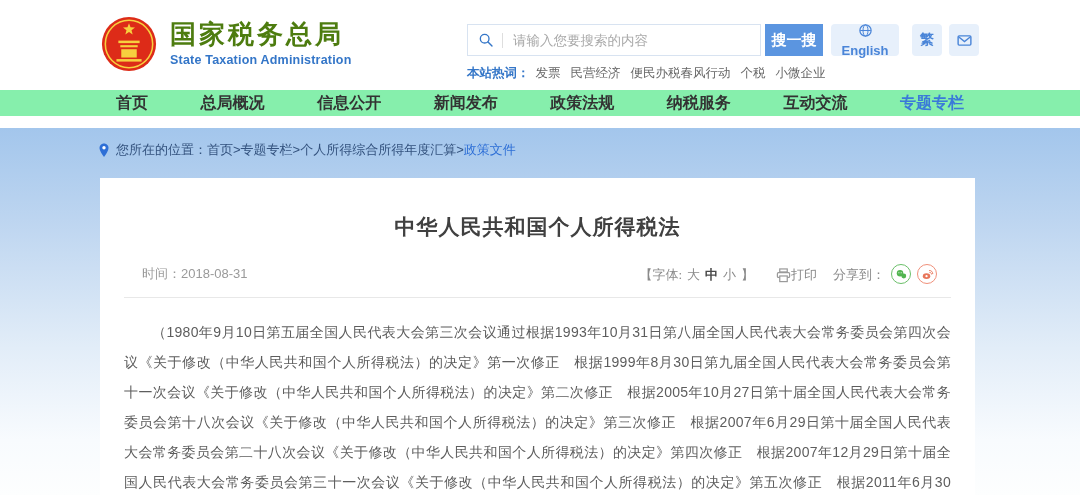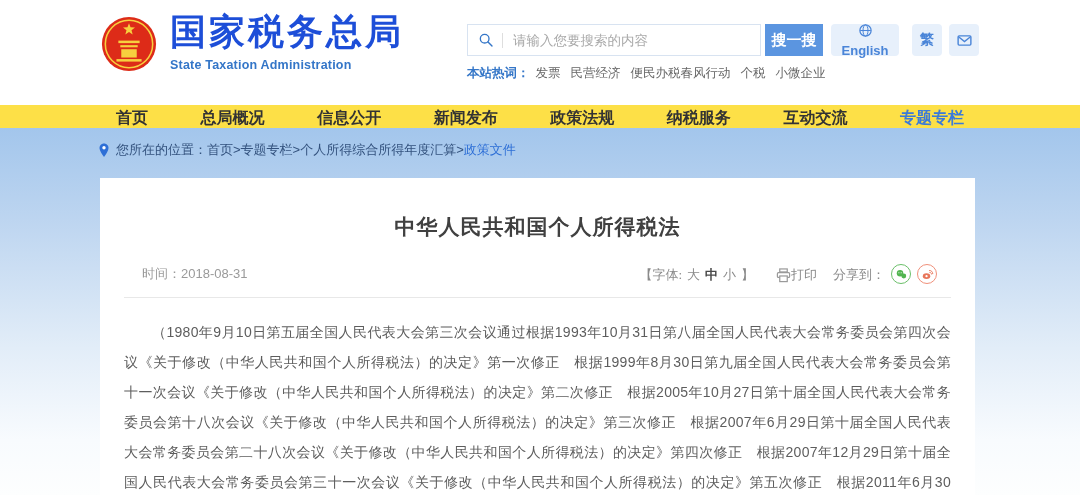--- a/index.html
+++ b/index.html
@@ -4,40 +4,40 @@
 <style>
   html,body{margin:0;padding:0;}
   .page{
     position:relative;width:1080px;height:495px;overflow:hidden;background:#fff;
     font-family:"Liberation Sans","DejaVu Sans",sans-serif;
   }
   
   .topbar{position:absolute;top:0;left:0;right:0;height:90px;background:#fff;}
   .logo-group{position:absolute;left:100px;top:15px;display:flex;align-items:center;gap:12px;cursor:pointer;}
   .emblem svg{width:58px;height:58px;display:block;}
-  .site-name{font-size:36px;font-weight:bold;color:#1d4ed8;letter-spacing:3px;line-height:1.05;font-family:Liberation Mono, monospace;}
+  .site-name{font-size:26px;font-weight:bold;color:#4d7c0f;letter-spacing:3px;line-height:1.05;}
   .site-sub{font-size:12.5px;color:#3476c8;font-weight:600;margin-top:5px;letter-spacing:.2px;}
   .search-area{position:absolute;left:467px;top:24px;width:512px;}
   .search-row{display:flex;align-items:center;}
   .search-box{width:272px;height:30px;border:1px solid #d8e3f1;background:#fff;display:flex;align-items:center;padding:0 10px;}
   .search-icon svg{width:16px;height:16px;display:block;}
   .search-divider{width:1px;height:15px;background:#dedede;margin:0 8px;}
   .search-input{border:none;outline:none;flex:1;font-size:13.5px;color:#ec4899;background:transparent;font-family:inherit;}
   .search-input::placeholder{color:#a9a9a9;}
   .search-btn{width:58px;height:32px;background:#5b95e0;color:#fff;font-size:15px;font-weight:600;
     display:flex;align-items:center;justify-content:center;margin-left:4px;cursor:pointer;}
   .pill{height:32px;background:#e7f0fb;color:#4a85d8;border-radius:4px;display:flex;align-items:center;justify-content:center;cursor:pointer;}
   .pill-english{width:68px;margin-left:8px;font-size:13px;font-weight:700;gap:5px;flex-direction:column;}
   .pill-trad{width:30px;margin-left:13px;font-size:14px;font-weight:600;}
   .pill-mail{width:30px;margin-left:7px;}
   .hotwords{margin-top:9px;display:flex;align-items:center;font-size:12.5px;color:#666;}
   .hotwords-label{color:#3476c8;font-weight:700;margin-right:6px;}
   .hotword{margin-right:10px;cursor:pointer;}
   
-  .nav{position:absolute;top:90px;left:0;right:0;height:26px;background:#fde047;margin-top:15px;}
+  .nav{position:absolute;top:90px;left:0;right:0;height:26px;background:#86efac;}
   .nav-inner{margin:0 100px;height:100%;display:flex;justify-content:space-between;align-items:center;padding:0 16px;}
   .nav-item{font-size:16px;font-weight:700;color:#333;cursor:pointer;}
   .nav-item.active{color:#3a7ad9;}
   
   .lower{position:absolute;top:128px;left:0;right:0;bottom:0;
     background:linear-gradient(180deg,#a3c6ec 0%,#bdd5f0 25%,#e2edf8 60%,#f8fbfe 85%,#fdfefe 100%);}
   .breadcrumb{position:absolute;top:13px;left:98px;display:flex;align-items:center;font-size:13px;color:#33527e;}
   .pin{margin-right:6px;display:flex;}
   .pin svg{width:12px;height:15px;display:block;}
   .crumb-trail{cursor:pointer;}

